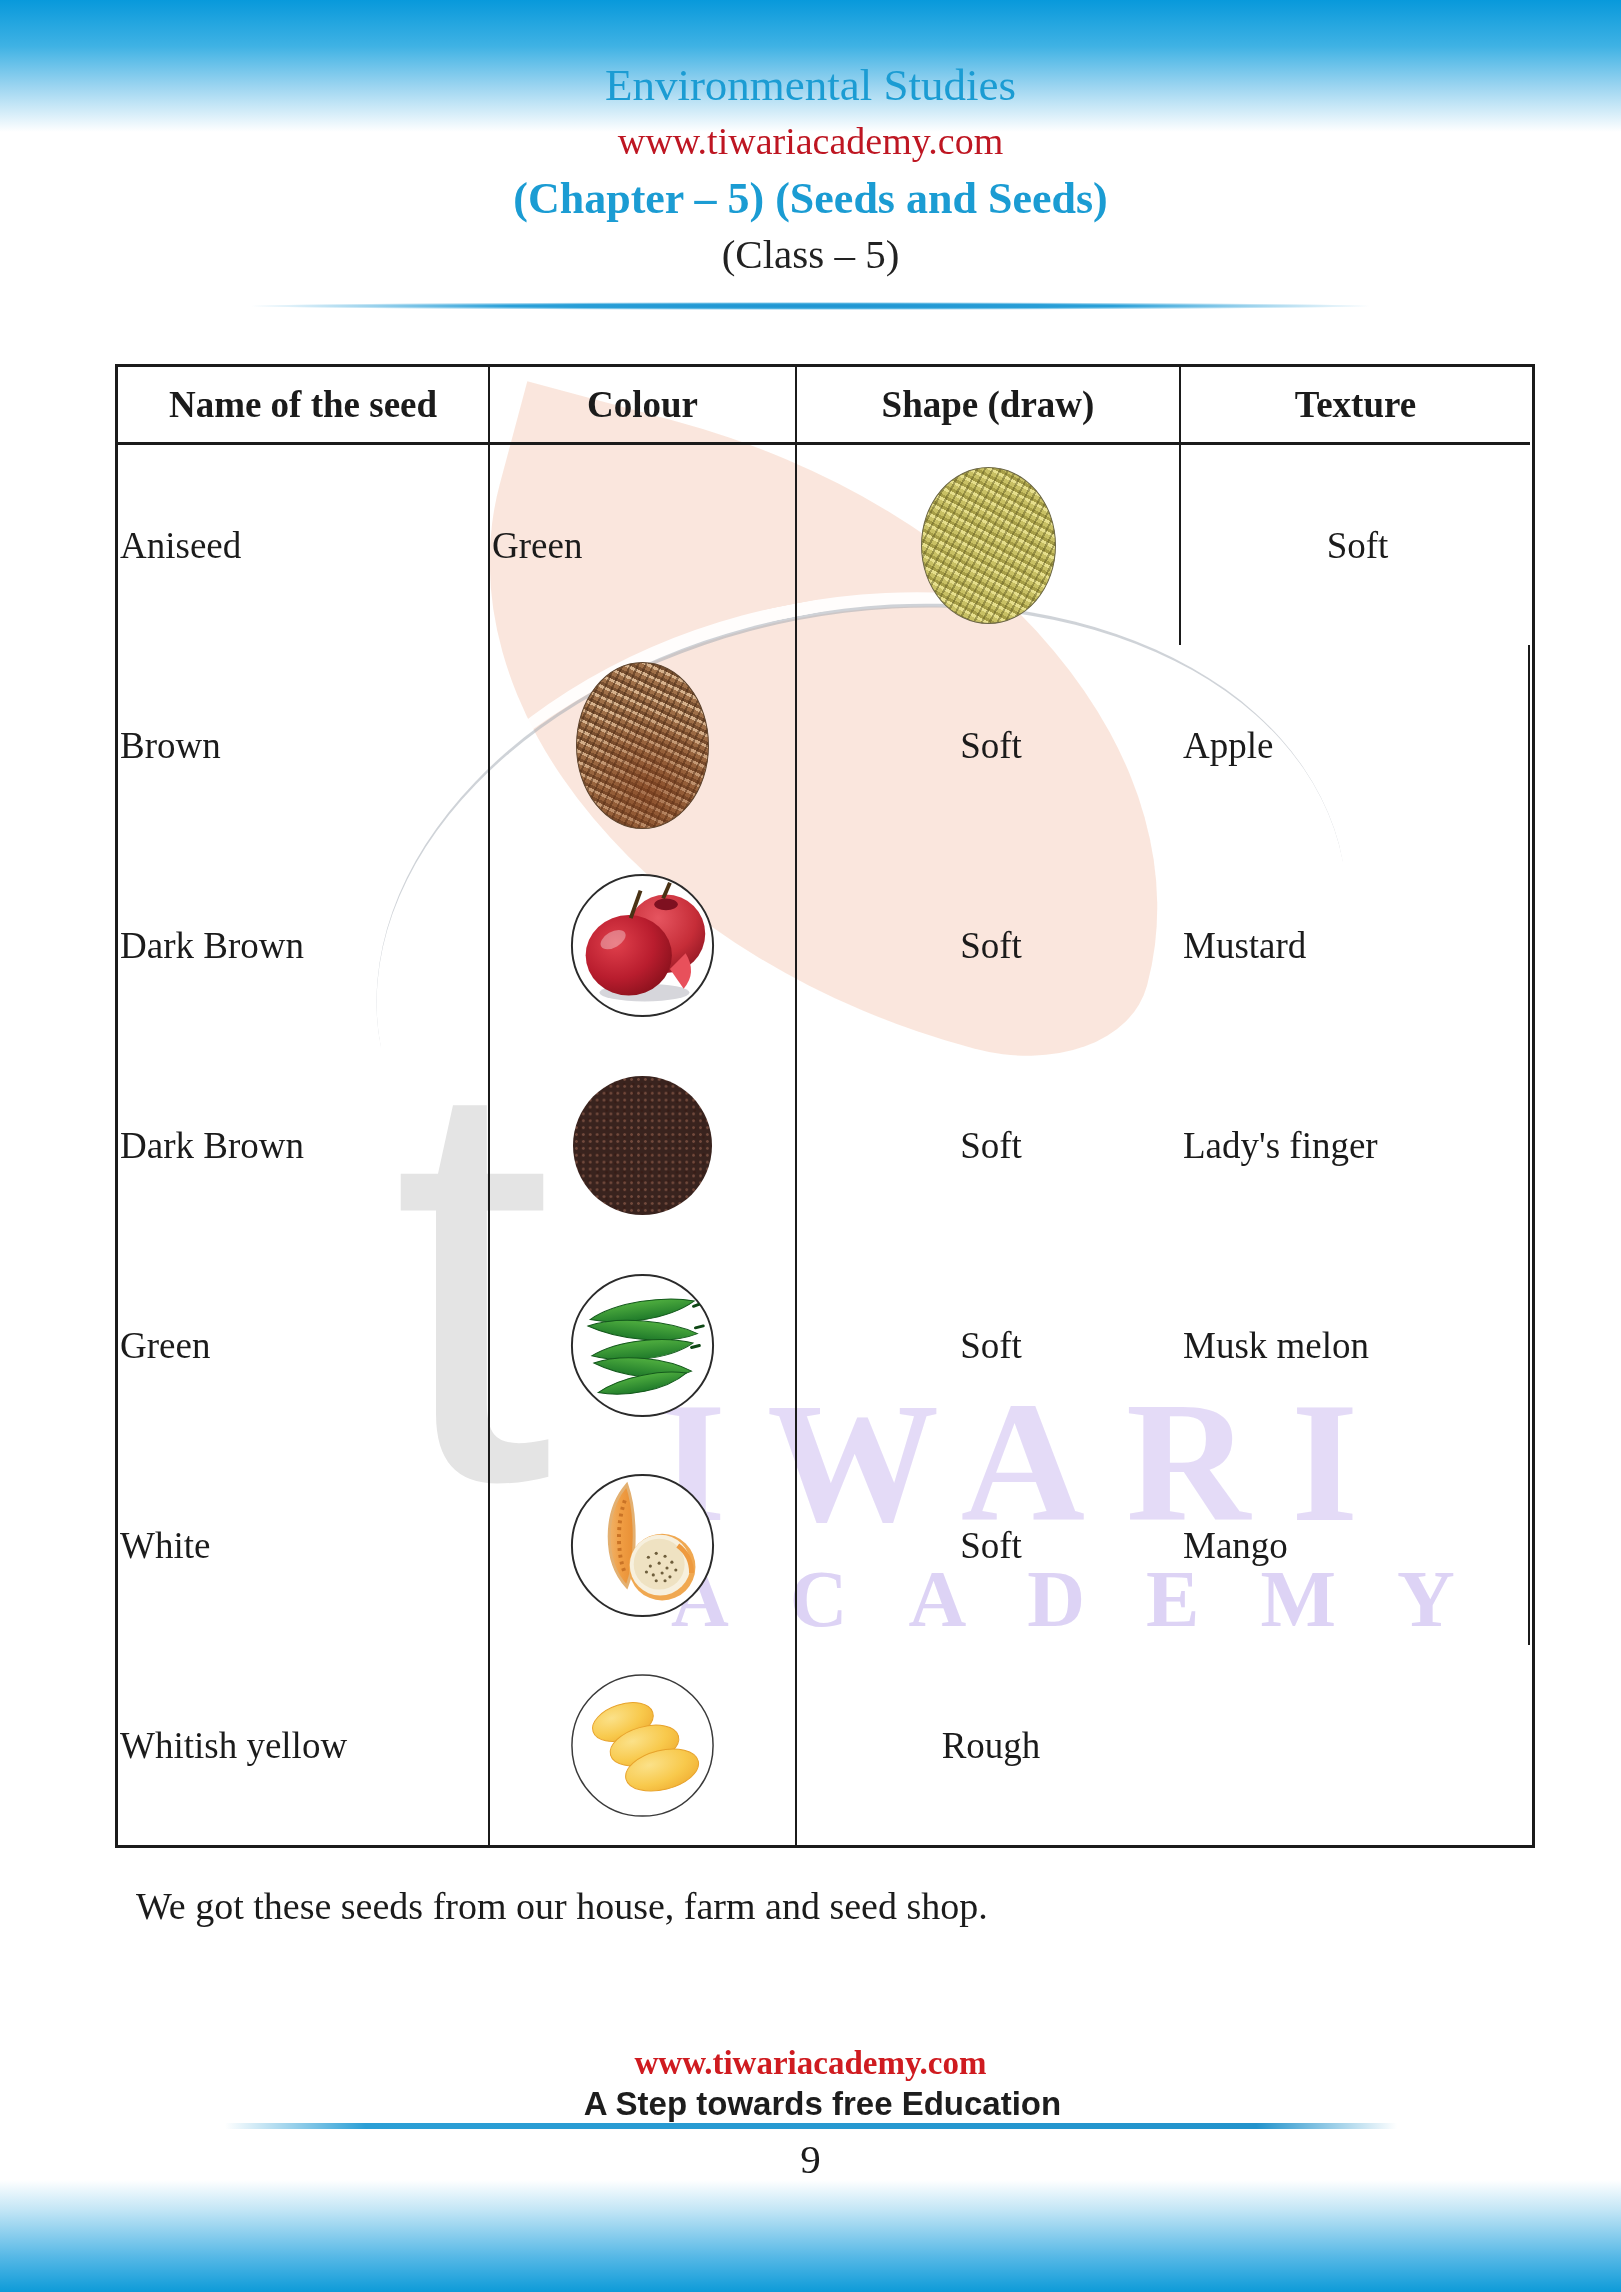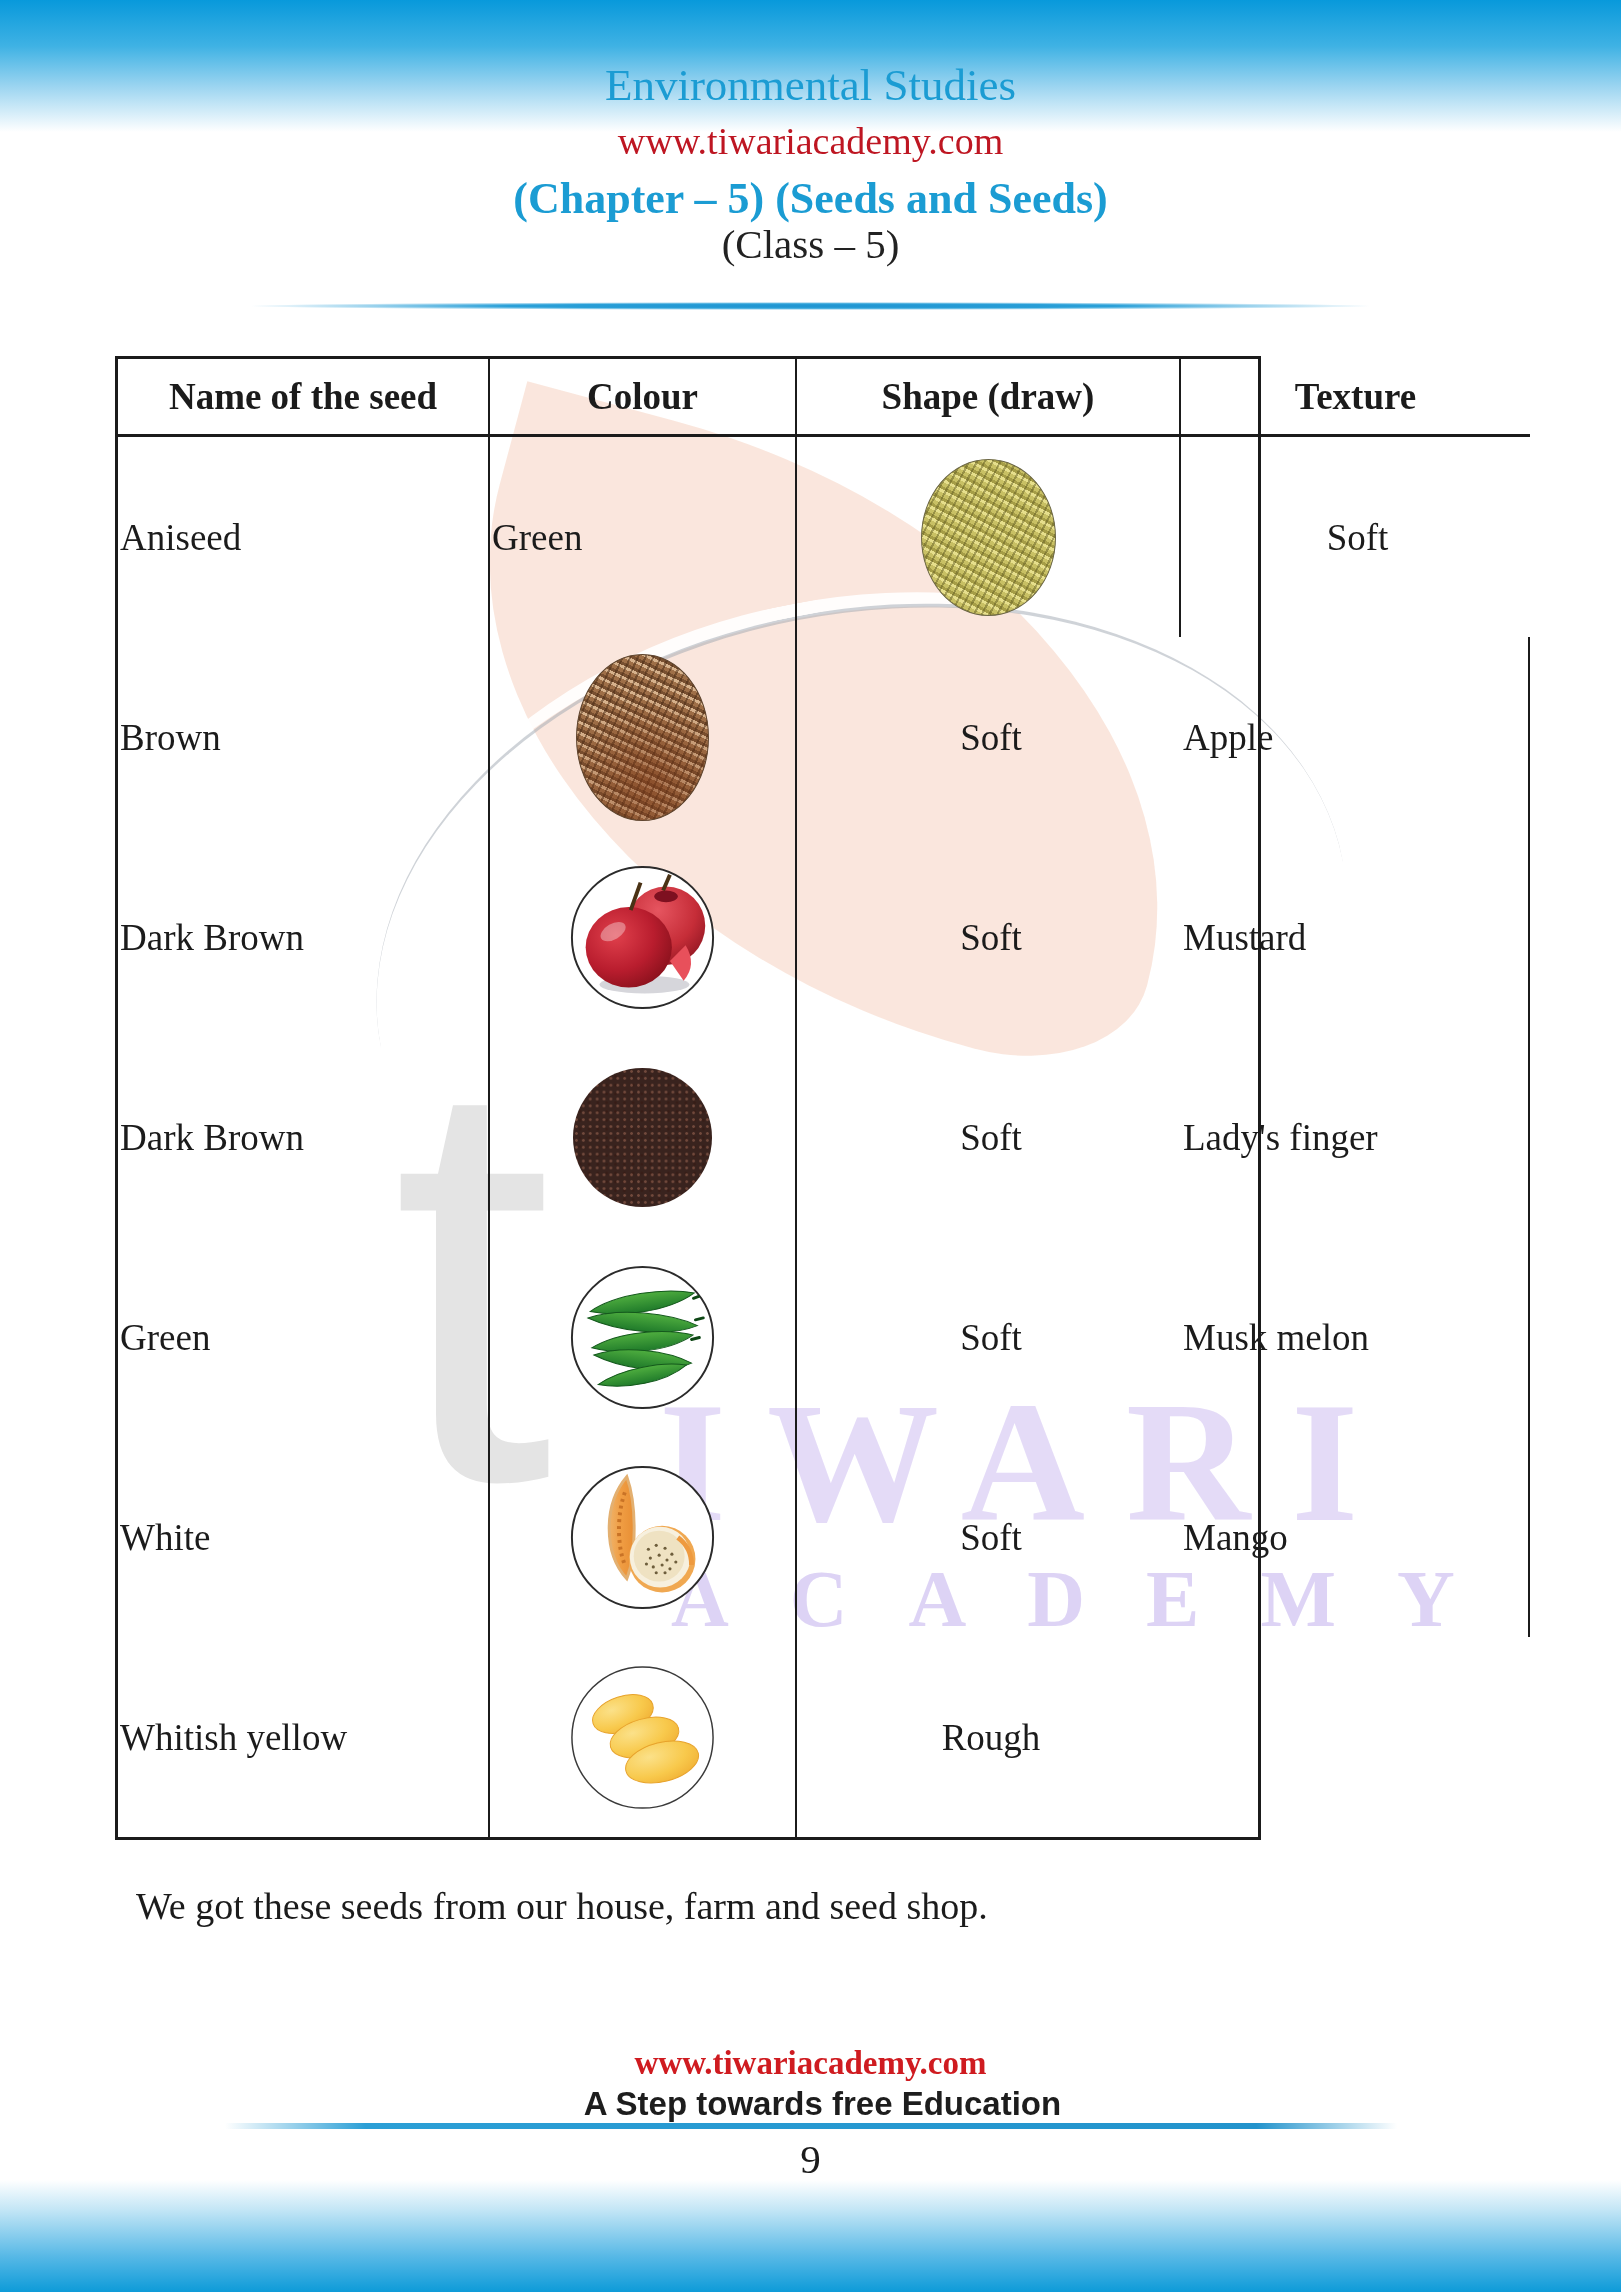--- a/index.html
+++ b/index.html
@@ -8,39 +8,39 @@
   
   .band-top{position:absolute;left:0;top:0;width:100%;height:132px;z-index:1;
     background:linear-gradient(180deg,#0899DB 0%,#3FB2E4 35%,#9AD4F0 65%,#ffffff 100%);}
   .band-bottom{position:absolute;left:0;top:2180px;width:100%;height:113px;z-index:1;
     background:linear-gradient(180deg,#ffffff 0%,#BFE4F5 28%,#56B8E6 68%,#0B9AD8 100%);}
   
   .hdr{position:absolute;left:0;width:100%;text-align:center;z-index:2;}
   .hdr-title{top:59px;font-size:45px;font-weight:normal;color:#1B9CD3;}
   .hdr-url{top:119px;font-size:38px;color:#BE1622;}
   .hdr-chapter{top:173px;font-size:44px;font-weight:bold;color:#1B9CD3;}
-  .hdr-class{top:220px;font-size:41px;color:#222;}
+  .hdr-class{top:230px;font-size:41px;color:#222;}
   .swoosh-top{position:absolute;left:247px;top:302px;width:1127px;height:7.8px;z-index:2;
     background:radial-gradient(ellipse closest-side at 50% 50%, #1F93D0 0%, #2AA0D8 55%, rgba(42,160,216,0) 100%);}
   
   .wm{position:absolute;inset:0;z-index:0;pointer-events:none;}
   .wm-leaf{position:absolute;left:446px;top:470px;width:755px;height:529px;
     background:rgba(247,213,198,0.6);border-radius:0 100% 25% 100%;transform:rotate(15deg);}
   .wm-vein-white{position:absolute;left:363px;top:598px;width:990px;height:706px;
     border-top:15.7px solid rgba(255,255,255,0.9);border-radius:50%;transform:rotate(-11deg);}
   .wm-vein{position:absolute;left:372px;top:610px;width:980px;height:686px;
     border-top:4.9px solid rgba(160,168,178,0.5);border-radius:50%;transform:rotate(-11deg);}
   .wm-t{position:absolute;left:392px;top:1054px;font-family:"Liberation Sans",sans-serif;
     font-size:578px;line-height:0.78;color:#E4E4E4;}
   .wm-word{position:absolute;left:659px;top:1364px;font-size:172px;font-weight:bold;
     letter-spacing:41px;color:rgba(205,190,240,0.55);}
   .wm-word2{position:absolute;left:671px;top:1554px;font-size:80px;font-weight:bold;
     letter-spacing:61px;color:rgba(198,182,238,0.6);}
   
-  .seed-table{position:absolute;left:115px;top:356px;width:1146px;height:1484px;z-index:2;
+  .seed-table{position:absolute;left:115px;top:364px;width:1420px;height:1484px;z-index:2;
     box-sizing:border-box;border:3.9px solid #1b1b1b;display:grid;
     grid-template-columns:372px 307px 384px 349px;grid-template-rows:78px repeat(7,1fr);}
   .cell{box-sizing:border-box;display:flex;align-items:center;background:transparent;}
   .col-a,.col-b,.col-c{border-right:2px solid #1b1b1b;}
   .hcell{justify-content:center;font-weight:bold;font-size:37px;border-bottom:3.9px solid #1b1b1b;}
   .tcell{font-size:37px;padding-left:2px;}
   .ccell{justify-content:center;font-size:37px;padding-left:4px;}
   .shape-cell{justify-content:center;}
   
   .tex{border-radius:50%;}

